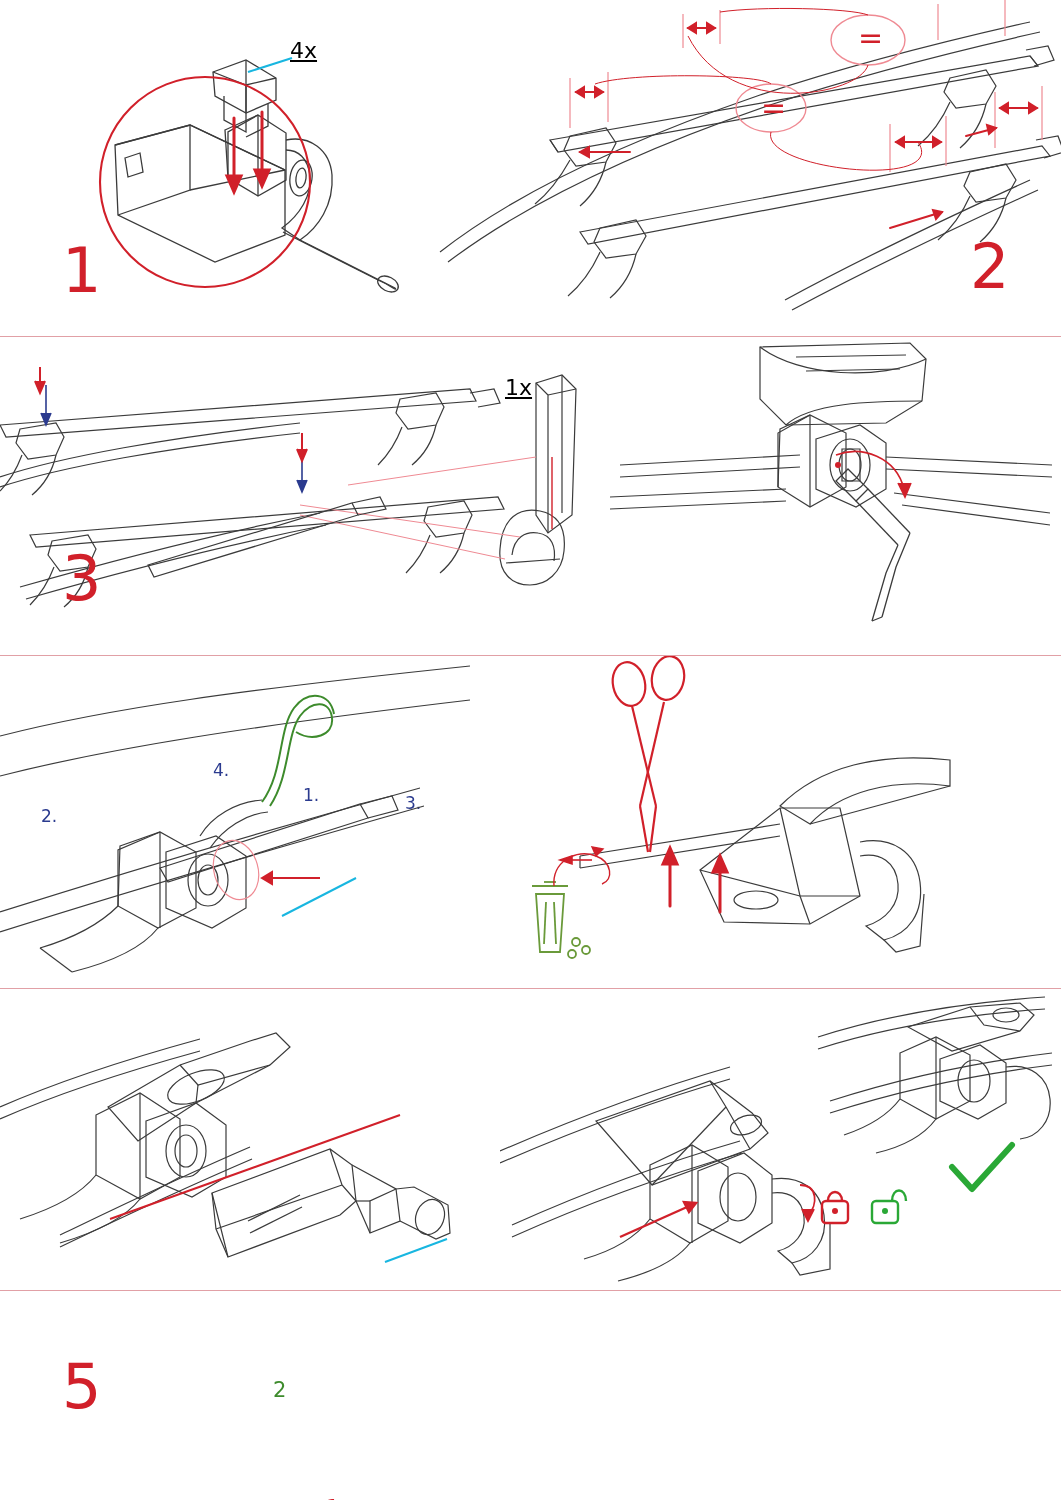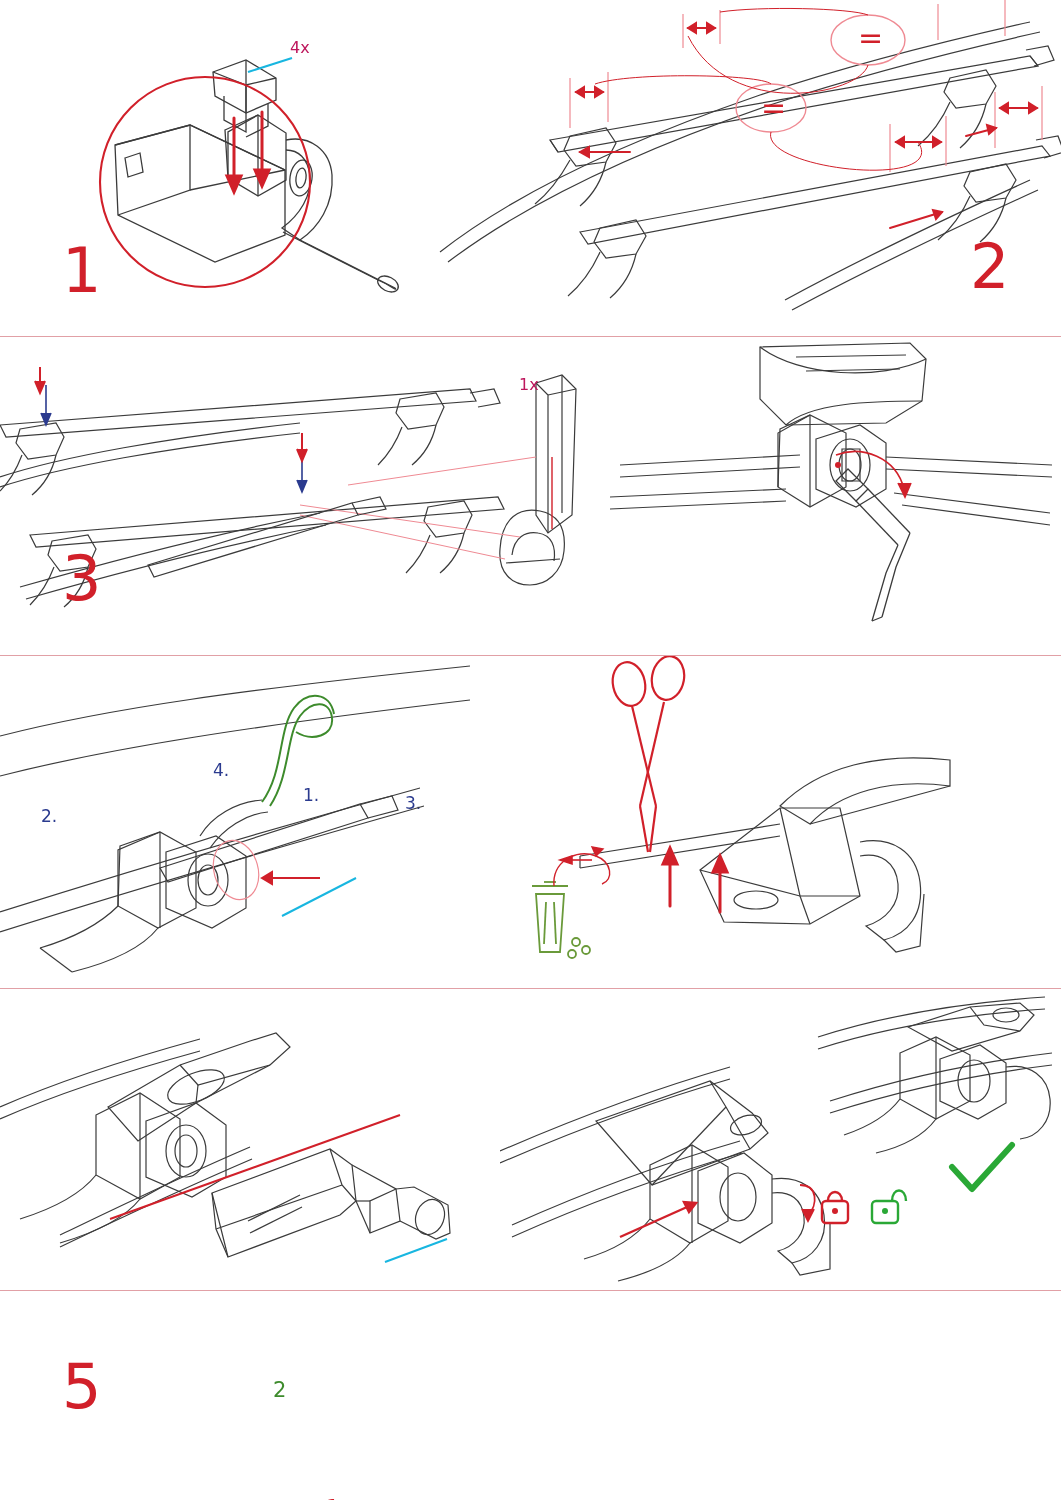--- a/index.html
+++ b/index.html
@@ -30,23 +30,24 @@
     font-family: "DejaVu Sans", sans-serif;
     font-size: 62px;
     font-weight: 400;
     color: #d1202a;
     line-height: 1;
     letter-spacing: 1px;
   }
   
   .cyan {
     position: absolute;
-    color: #be185d;
-    font-size: 16px;
+    color: #000000;
+    font-size: 22px;
     font-family: "DejaVu Sans", sans-serif;
+    text-decoration: underline;
   }
   .redlbl {
     position: absolute;
     color: #d1202a;
     font-size: 19px;
     font-family: "DejaVu Sans", sans-serif;
   }
   .bluelbl {
     position: absolute;
     color: #2b3b8f;
@@ -265,21 +266,21 @@
       <g stroke="#d1202a" stroke-width="1.4" fill="none">
         <path d="M552 120 L552 192"></path>
       </g>
     </svg>
     <div class="bluelbl" style="left:40px;top:803px;position:absolute;"></div>
   </div>
   <div class="bluelbl" style="left:41px;top:806px;">2.</div>
   <div class="bluelbl" style="left:303px;top:785px;">1.</div>
   <div class="bluelbl" style="left:405px;top:793px;">3.</div>
   <div class="bluelbl" style="left:213px;top:760px;">4.</div>
-  <div class="cyan" style="left:519px;top:375px;">1x</div>
+  <div class="cyan" style="left:505px;top:375px;">1x</div>
   <div class="stepnum" style="left:62px;top:548px;">3</div>
 
   <div class="panel" style="left:610px;top:337px;width:451px;height:318px;">
     <svg width="451" height="318" viewBox="0 0 451 318">
       <g class="nofill" stroke="#3b3b3b" stroke-width="1.2">
 
         <path d="M150 10 L300 6 L316 22 L312 64 L276 86 L176 88 L150 62 Z"></path>
         <path d="M150 10 C190 40 270 44 316 22"></path>
         <path d="M176 88 C200 66 260 64 312 64"></path>
         <path d="M186 20 L296 18"></path>

